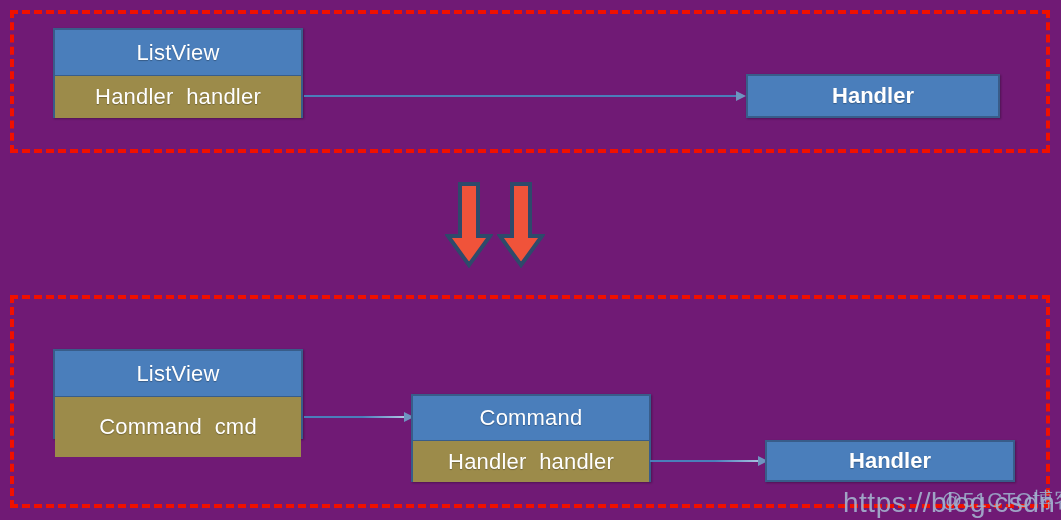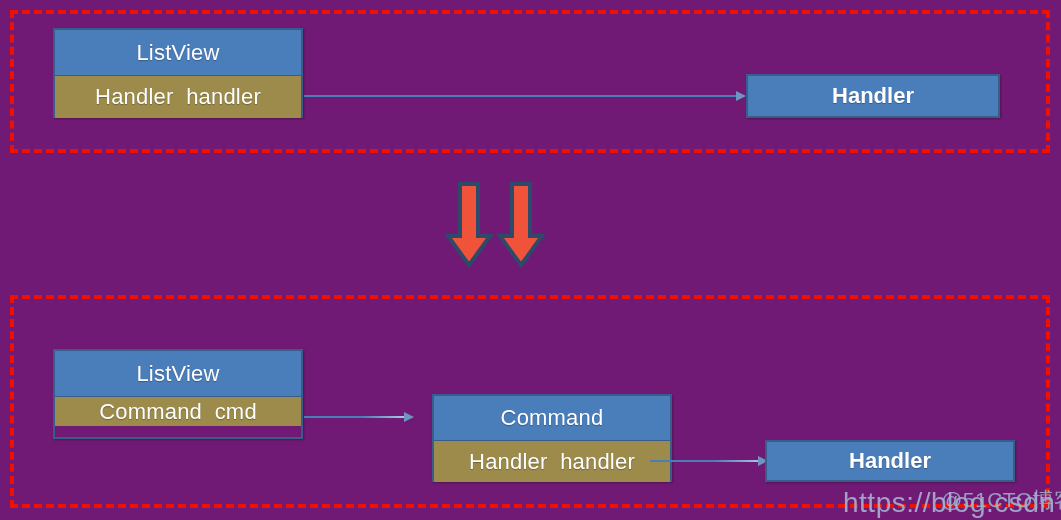--- a/index.html
+++ b/index.html
@@ -124,27 +124,27 @@
   <div class="bigarrow" style="left:497px; top:182px; width:48px; height:86px;">
     <svg width="48" height="86" viewBox="0 0 48 86" xmlns="http://www.w3.org/2000/svg">
       <polygon points="15,2 33,2 33,54 45,54 24,83 3,54 15,54" fill="#F0533A" stroke="#2E4A6B" stroke-width="4" stroke-linejoin="miter"></polygon>
     </svg>
   </div>
 
   <div class="panel" style="left:10px; top:295px; width:1040px; height:213px;"></div>
 
   <div class="cbox" style="left:53px; top:349px; width:250px; height:90px;">
     <div class="row head" style="height:45px; font-size:22px;">ListView</div>
-    <div class="row field plain" style="height:30px; font-size:22px;text-align:right;">Command  cmd</div>
+    <div class="row field plain" style="height:61px; font-size:22px;text-align:right;">Command  cmd</div>
   </div>
 
   <div class="conn light" style="left:304px; top:416px; width:106px;"></div>
   <div class="arrowhead" style="left:404px; top:412px;"></div>
 
-  <div class="cbox" style="left:432px; top:394px; width:240px; height:88px;">
+  <div class="cbox" style="left:411px; top:394px; width:240px; height:88px;">
     <div class="row head" style="height:44px; font-size:22px;">Command</div>
     <div class="row field" style="height:42px; font-size:22px;">Handler  handler</div>
   </div>
 
   <div class="conn light" style="left:650px; top:460px; width:118px;"></div>
   <div class="arrowhead" style="left:758px; top:456px;"></div>
 
   <div class="cbox solo" style="left:765px; top:440px; width:250px; height:42px; display:flex; align-items:center; justify-content:center;">
     <span style="color:#fff; font-size:22px; font-weight:bold; text-shadow:0 1px 1px rgba(0,0,0,0.28);">Handler</span>
   </div>

